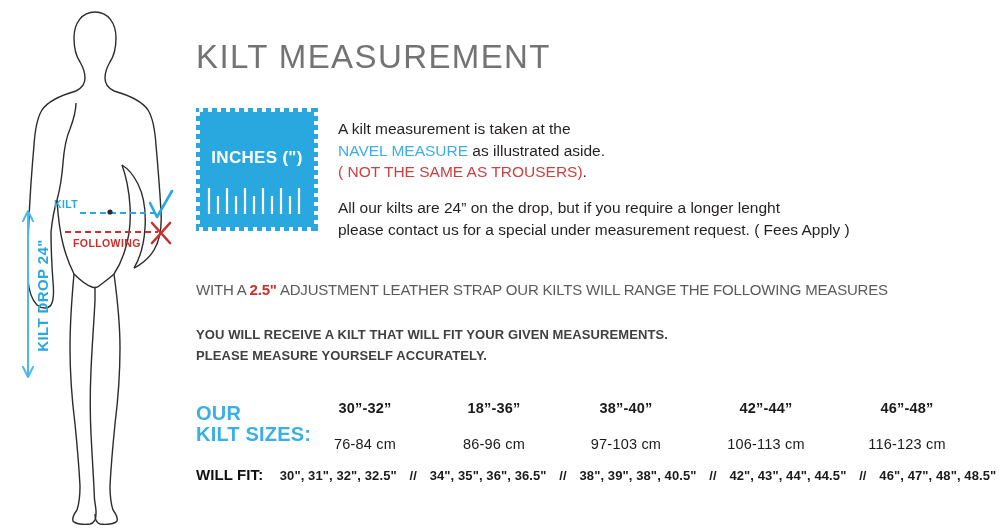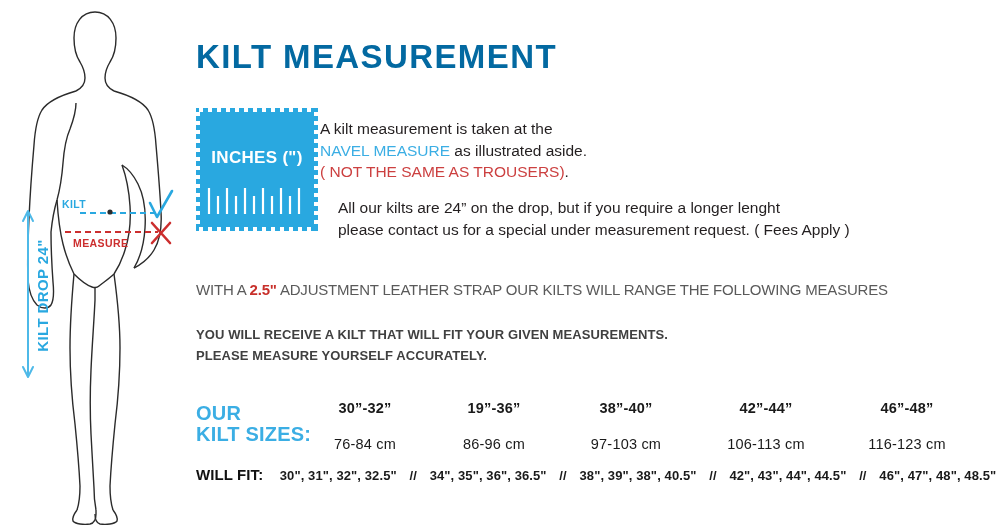--- a/index.html
+++ b/index.html
@@ -31,42 +31,42 @@
     color: #29A8E0;
     font-size: 15px;
     font-weight: 700;
     letter-spacing: 0.4px;
     text-align: center;
     white-space: nowrap;
   }
 
   .tag-kilt {
     position: absolute;
-    left: 62px; top: 198px;
+    left: 54px; top: 198px;
     color: #29A8E0;
     font-size: 10.5px;
     font-weight: 700;
     letter-spacing: 0.4px;
   }
   .tag-trousers {
     position: absolute;
     left: 73px; top: 237px;
     color: #CC2E2E;
     font-size: 10.5px;
     font-weight: 700;
     letter-spacing: 0.4px;
   }
 
   
   #page-title {
     position: absolute;
     left: 196px; top: 38px;
     font-size: 33px;
-    font-weight: 700;
-    color: #0369a1;
+    font-weight: 400;
+    color: #737373;
     letter-spacing: 1.4px;
   }
 
   
   #inches-box {
     position: absolute;
     left: 196px; top: 108px;
     width: 122px; height: 123px;
   }
   #inches-box .box-svg { position: absolute; left: 0; top: 0; }
@@ -81,21 +81,21 @@
   }
 
   
   .para {
     position: absolute;
     color: #231f20;
     font-size: 15.5px;
     line-height: 21.5px;
     font-weight: 400;
   }
-  #para-1 { left: 320px; top: 118px; width: 430px; }
+  #para-1 { left: 338px; top: 118px; width: 430px; }
   #para-2 { left: 330px; top: 197px; width: 580px; margin-left: 8px; }
   .blue-txt { color: #3BAEE4; }
   .red-txt  { color: #CC4040; margin-top: 36px; }
 
   
   #strap-line {
     position: absolute;
     left: 196px; top: 281px;
     font-size: 15px;
     color: #5a5a5a;
@@ -234,21 +234,21 @@
 
       <path d="M152 223 L170 243 M170 223 L152 243" fill="none" stroke="#CC2E2E" stroke-width="2.6" stroke-linecap="round"></path>
 
       <line x1="28" y1="213" x2="28" y2="375" stroke="#4EB9E8" stroke-width="2"></line>
       <path d="M23 221 L28 211 L33 221" fill="none" stroke="#4EB9E8" stroke-width="2" stroke-linecap="round" stroke-linejoin="round"></path>
       <path d="M23 367 L28 377 L33 367" fill="none" stroke="#4EB9E8" stroke-width="2" stroke-linecap="round" stroke-linejoin="round"></path>
     </svg>
 
     <div class="vlabel">KILT DROP 24"</div>
     <div class="tag-kilt">KILT</div>
-    <div class="tag-trousers">MEASURE</div>
+    <div class="tag-trousers">FOLLOWING</div>
   </div>
 
   <h1 id="page-title">KILT MEASUREMENT</h1>
 
   <div id="inches-box">
     <svg class="box-svg" width="122" height="123" viewBox="0 0 122 123">
       <rect x="0" y="0" width="122" height="123" fill="#29A8E0"></rect>
 
       <g fill="#ffffff">
         <rect x="3" y="0" width="4" height="4"></rect>
@@ -355,21 +355,21 @@
     <div id="sizes-label">
       <span>OUR</span><br>
       <span>KILT SIZES:</span>
     </div>
 
     <div class="size-col" style="left:104px;top:0;">
       <div class="size-in">30”-32”</div>
       <div class="size-cm">76-84 cm</div>
     </div>
     <div class="size-col" style="left:233px;top:0;">
-      <div class="size-in">19”-36”</div>
+      <div class="size-in">18”-36”</div>
       <div class="size-cm">86-96 cm</div>
     </div>
     <div class="size-col" style="left:365px;top:0;">
       <div class="size-in">38”-40”</div>
       <div class="size-cm">97-103 cm</div>
     </div>
     <div class="size-col" style="left:505px;top:0;">
       <div class="size-in">42”-44”</div>
       <div class="size-cm">106-113 cm</div>
     </div>

